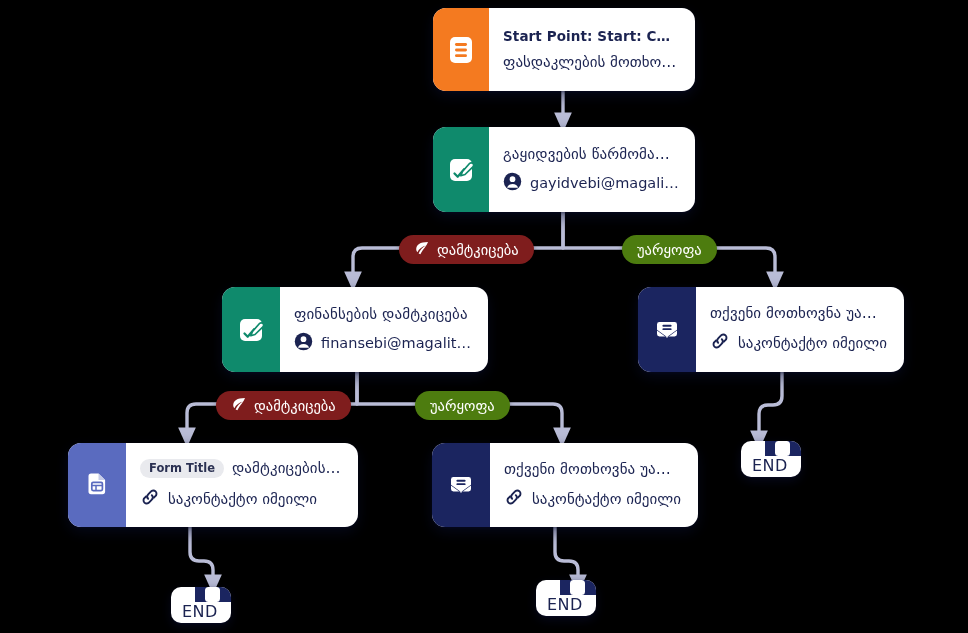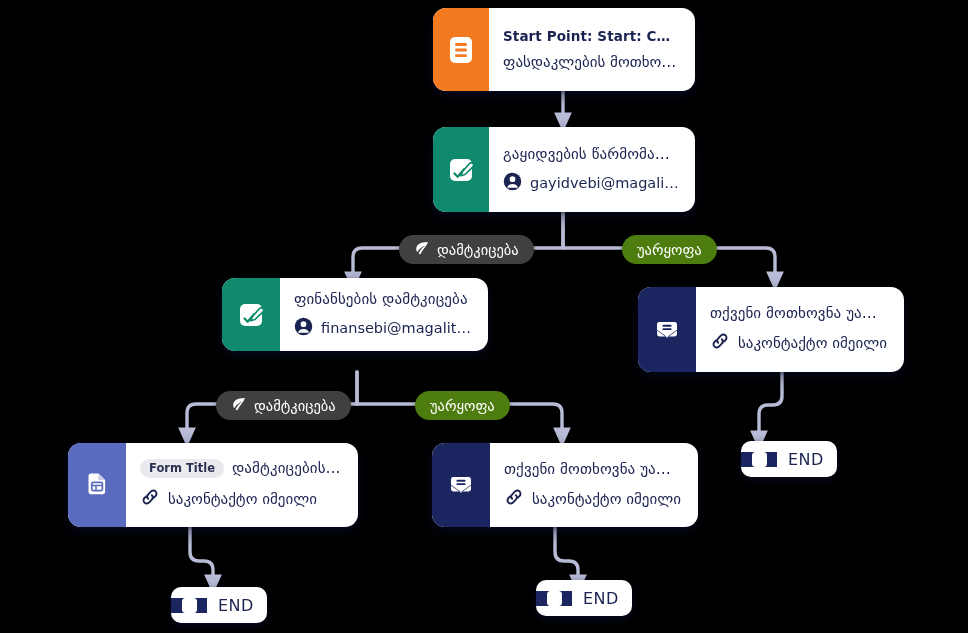--- a/index.html
+++ b/index.html
@@ -105,34 +105,35 @@
     align-items: center;
     gap: 7px;
     height: 29px;
     padding: 0 15px;
     border-radius: 15px;
     font-size: 14.5px;
     color: #ffffff;
     white-space: nowrap;
     box-shadow: 0 2px 5px rgba(0,0,0,.35);
   }
-  .edge-label.approve { background: #404040; }
+  .edge-label.approve { background: #7f1d1d; }
   .edge-label.reject  { background: #4d7c0f; }
 
   
   .end-node {
     position: absolute;
     display: flex;
-    align-items: center;
+    align-items: flex-end;
     height: 36px;
     border-radius: 10px;
     background: #ffffff;
     overflow: hidden;
     box-shadow: 0 4px 11px rgba(10, 14, 45, 0.6),
                 0 1px 2px rgba(10, 14, 45, 0.5);
+    flex-direction: column;
   }
   .end-node .end-icon {
     flex: 0 0 auto;
     width: 36px;
     background: #1b2560;
     display: flex;
     align-items: center;
     justify-content: center;
   }
   .end-node .end-icon i {
@@ -237,21 +238,21 @@
                  C8.8,7.4 6,10 4.6,13.6 l1.8,0.6 C9.4,8.6 12.4,6.4 14,2 z" fill="#ffffff"></path>
       </svg>
     </span>
     <span>დამტკიცება</span>
   </div>
 
   <div class="edge-label reject" style="left:622px; top:235px;">
     <span>უარყოფა</span>
   </div>
 
-  <div class="node" style="left:222px; top:278px; width:266px; height:73px;">
+  <div class="node" style="left:222px; top:287px; width:266px; height:85px;">
     <div class="icon-panel" style="width:58px; background:#0f8a6c;">
       <span>
         <svg width="34" height="34" viewBox="0 0 34 34">
           <rect x="6" y="6" width="22" height="22" rx="5" fill="#ffffff"></rect>
           <path d="M10.5,20.5 l3.2,3.2 l6.6,-7.6" stroke="#0f8a6c" stroke-width="2.3" fill="none" stroke-linecap="round" stroke-linejoin="round"></path>
           <path d="M18.5,18.5 L25.5,10.5 a2.4,2.4 0 1 1 3.4,3.4 L21,21.5 l-4.2,1.2 z" fill="#ffffff" stroke="#0f8a6c" stroke-width="1.7" stroke-linejoin="round"></path>
         </svg>
       </span>
     </div>
     <div class="body">

